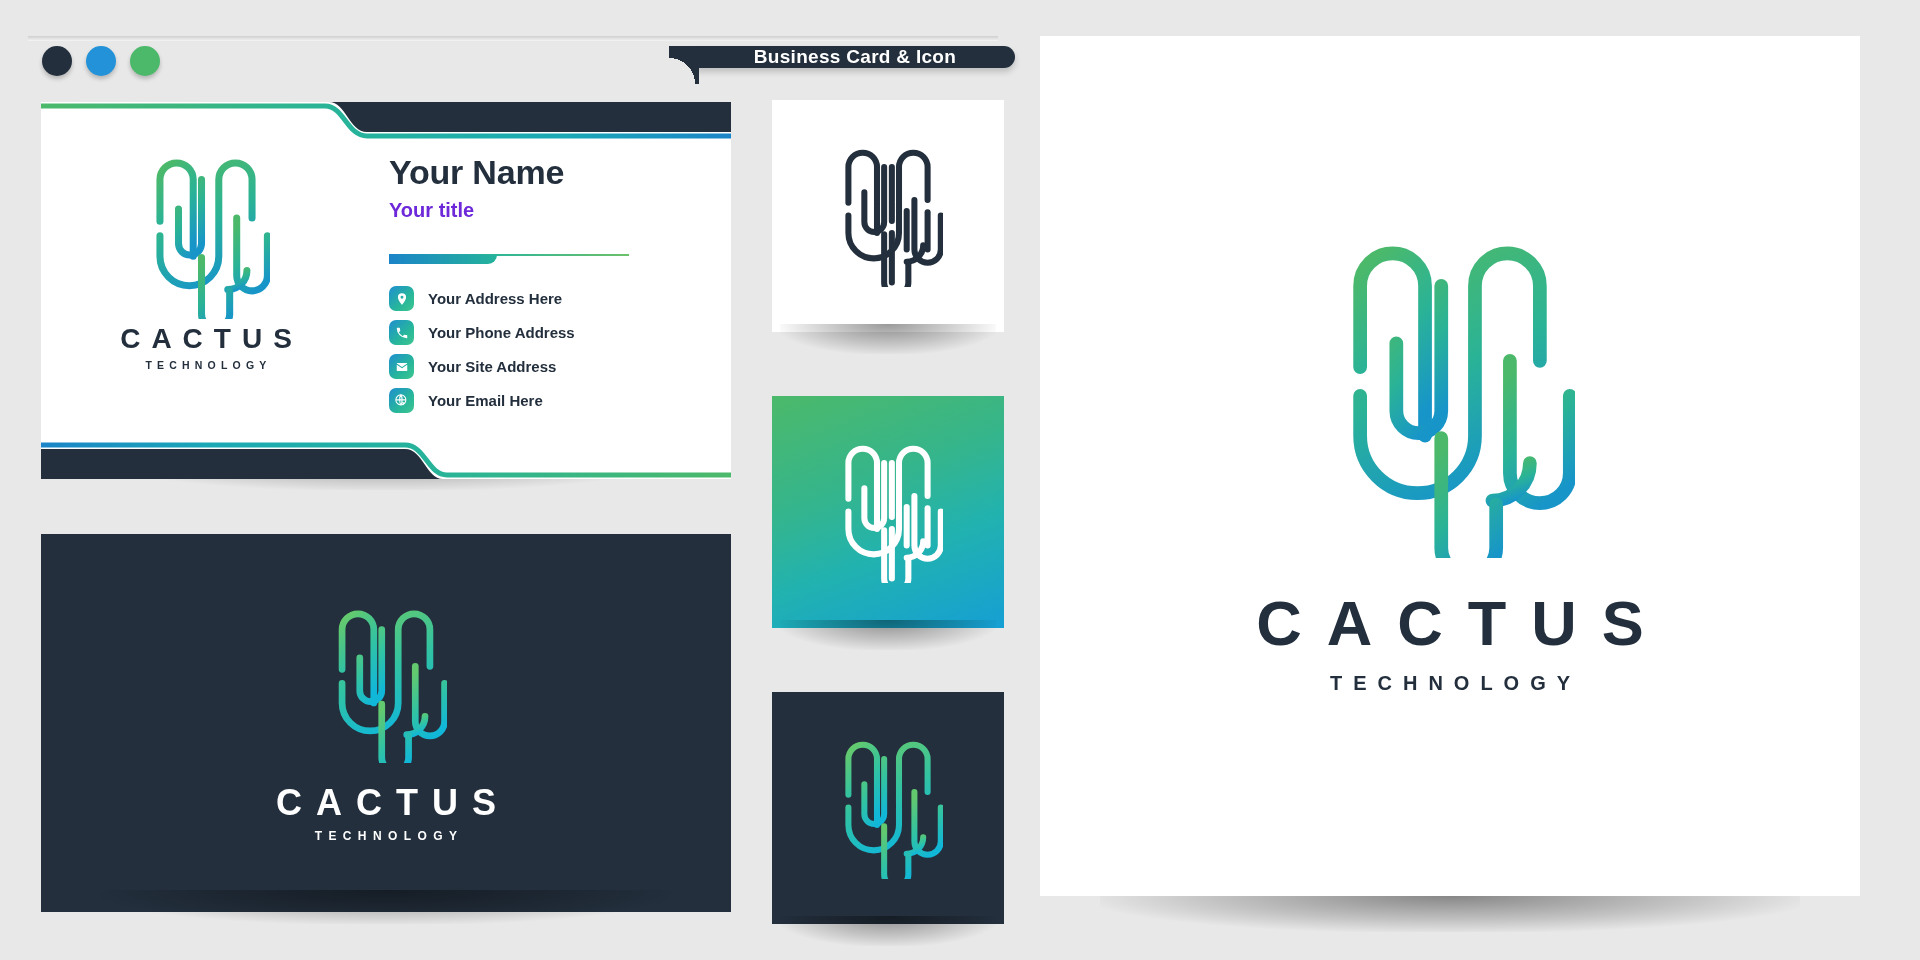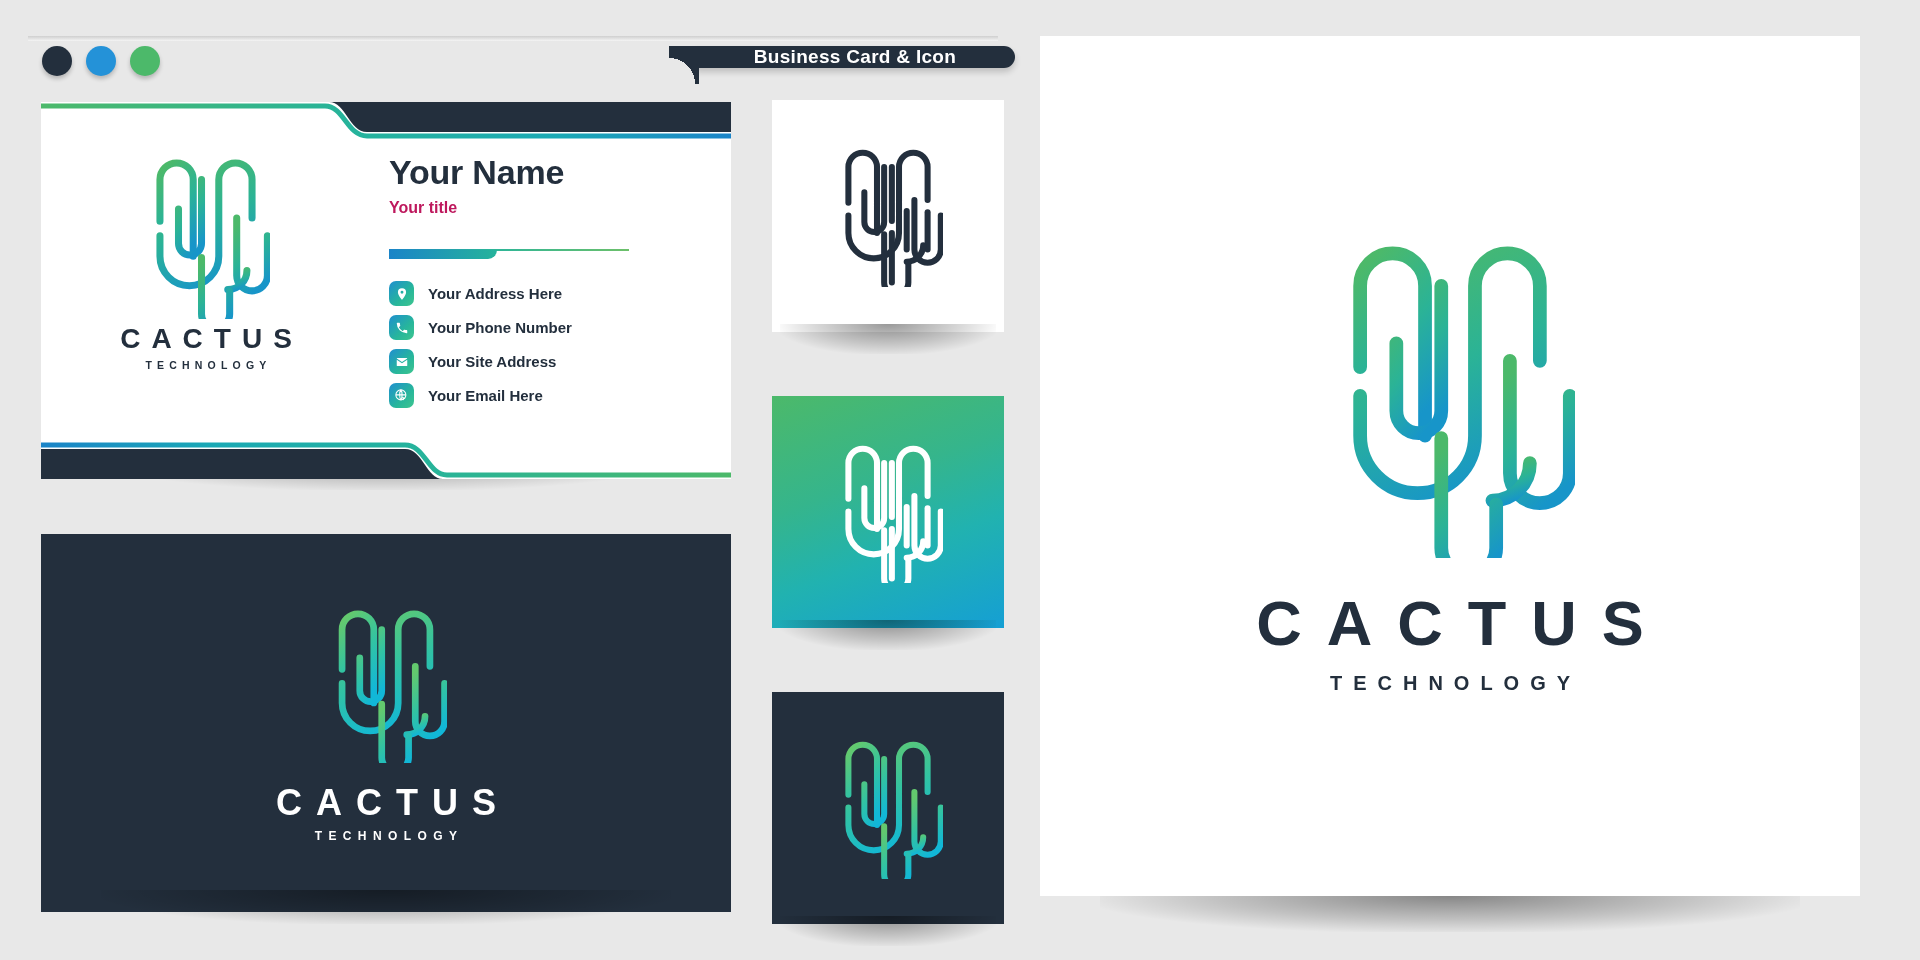--- a/index.html
+++ b/index.html
@@ -68,21 +68,21 @@
     margin-top:7px;padding-left:5px;line-height:1;
   }
 
   .front-right{
     position:absolute;left:348px;top:52px;width:320px;
   }
   .your-name{
     font-size:34px;font-weight:bold;color:#232f3d;letter-spacing:-.2px;line-height:1.1;
   }
   .your-title{
-    font-size:16px;font-weight:bold;color:#be185d;margin-top:8px;
+    font-size:20px;font-weight:bold;color:#6d28d9;margin-top:8px;
   }
   .divider{position:relative;margin-top:28px;height:14px;width:240px;}
   .divider .thick{
     position:absolute;left:0;top:5px;height:9px;width:108px;
     background:linear-gradient(90deg,#1b84c8,#25b39b);
     border-radius:0 0 9px 0;
   }
   .divider .thin{
     position:absolute;left:0;top:4px;height:2px;width:240px;
     background:linear-gradient(90deg,#1b84c8 0%,#2bb59a 42%,#6dc06a 100%);
@@ -227,21 +227,21 @@
               </svg>
           </span>
           <span class="contact-text">Your Address Here</span>
         </div>
         <div class="contact">
           <span class="badge">
             <svg width="14" height="14" viewBox="0 0 24 24" fill="#fff">
                 <path d="M6.6 10.8a15.1 15.1 0 0 0 6.6 6.6l2.2-2.2c.3-.3.7-.4 1-.2 1.2.4 2.4.6 3.6.6.6 0 1 .4 1 1V20c0 .6-.4 1-1 1A17 17 0 0 1 3 4c0-.6.4-1 1-1h3.4c.6 0 1 .4 1 1 0 1.3.2 2.5.6 3.6.1.4 0 .8-.2 1z"></path>
               </svg>
           </span>
-          <span class="contact-text">Your Phone Number</span>
+          <span class="contact-text">Your Phone Address</span>
         </div>
         <div class="contact">
           <span class="badge">
             <svg width="14" height="14" viewBox="0 0 24 24" fill="#fff">
                 <path d="M3 6h18v12H3z" opacity="0"></path>
                 <path d="M4 5h16a1 1 0 0 1 1 1l-9 6-9-6a1 1 0 0 1 1-1zm-1 3.2V18a1 1 0 0 0 1 1h16a1 1 0 0 0 1-1V8.2l-9 6z"></path>
               </svg>
           </span>
           <span class="contact-text">Your Site Address</span>
         </div>

